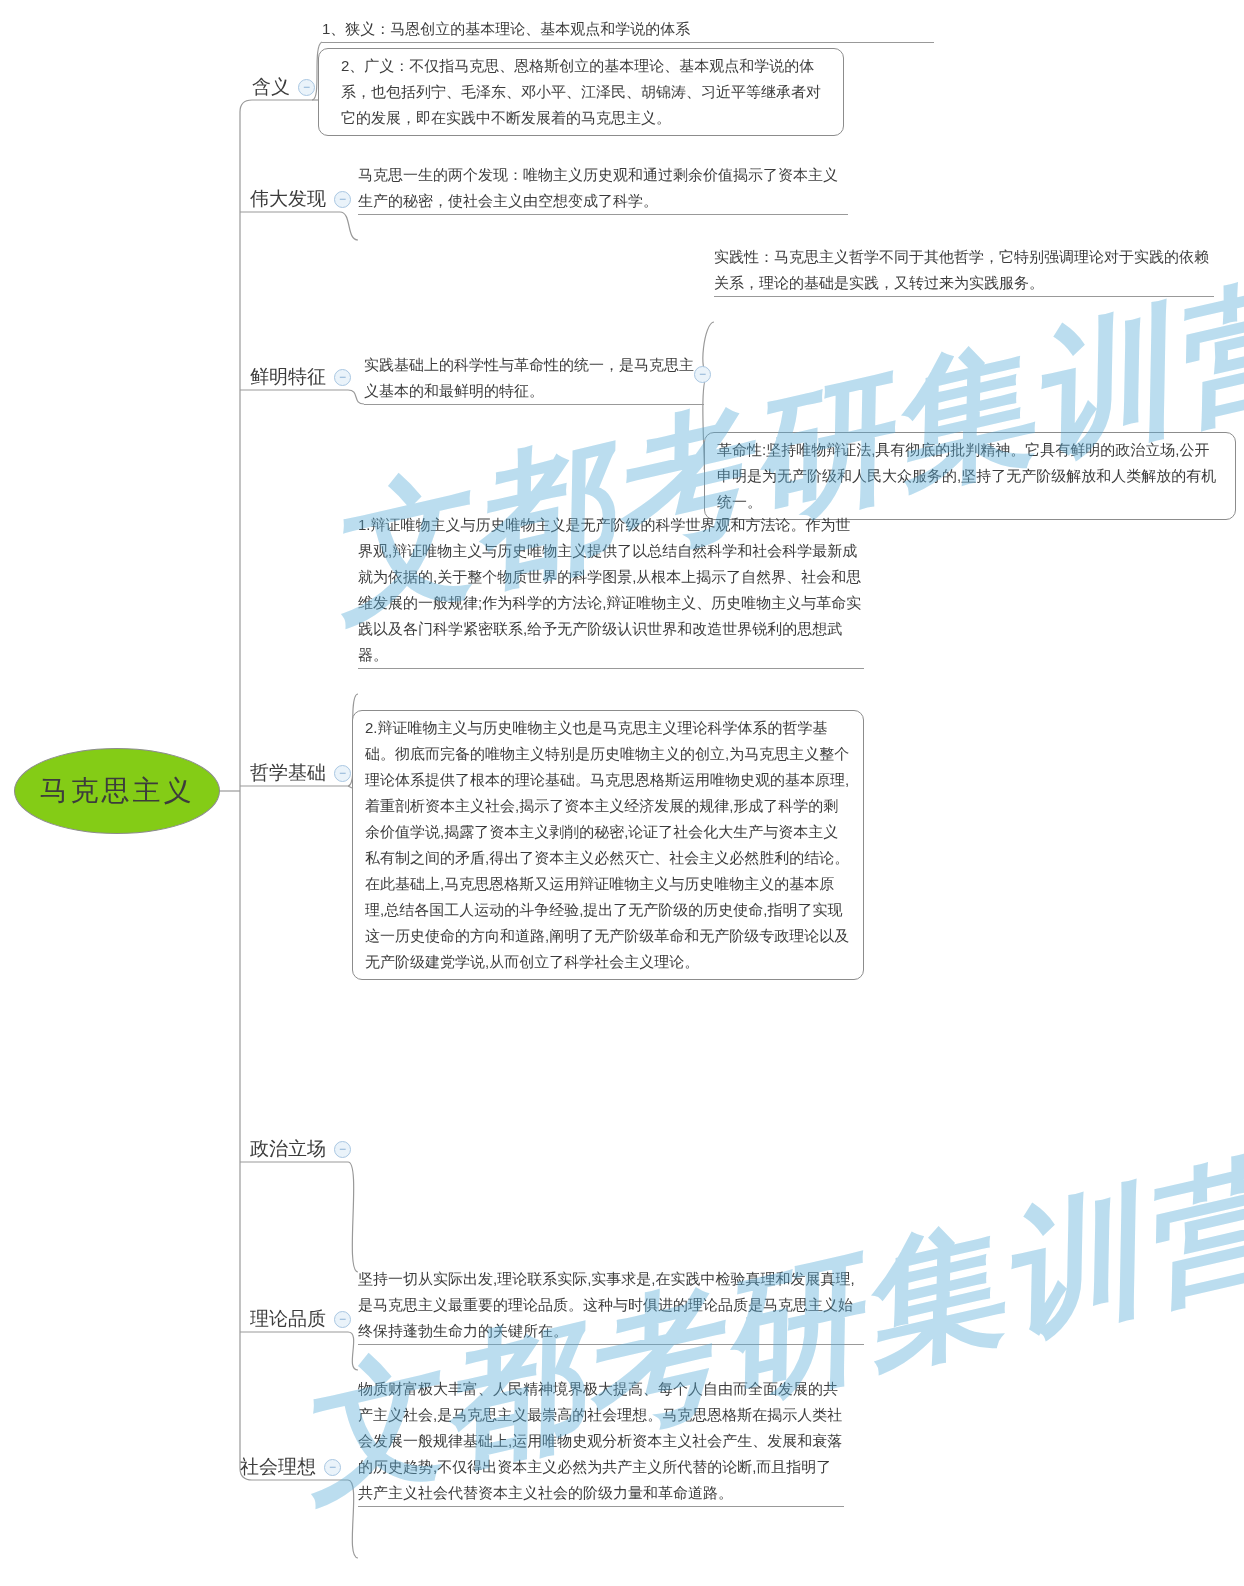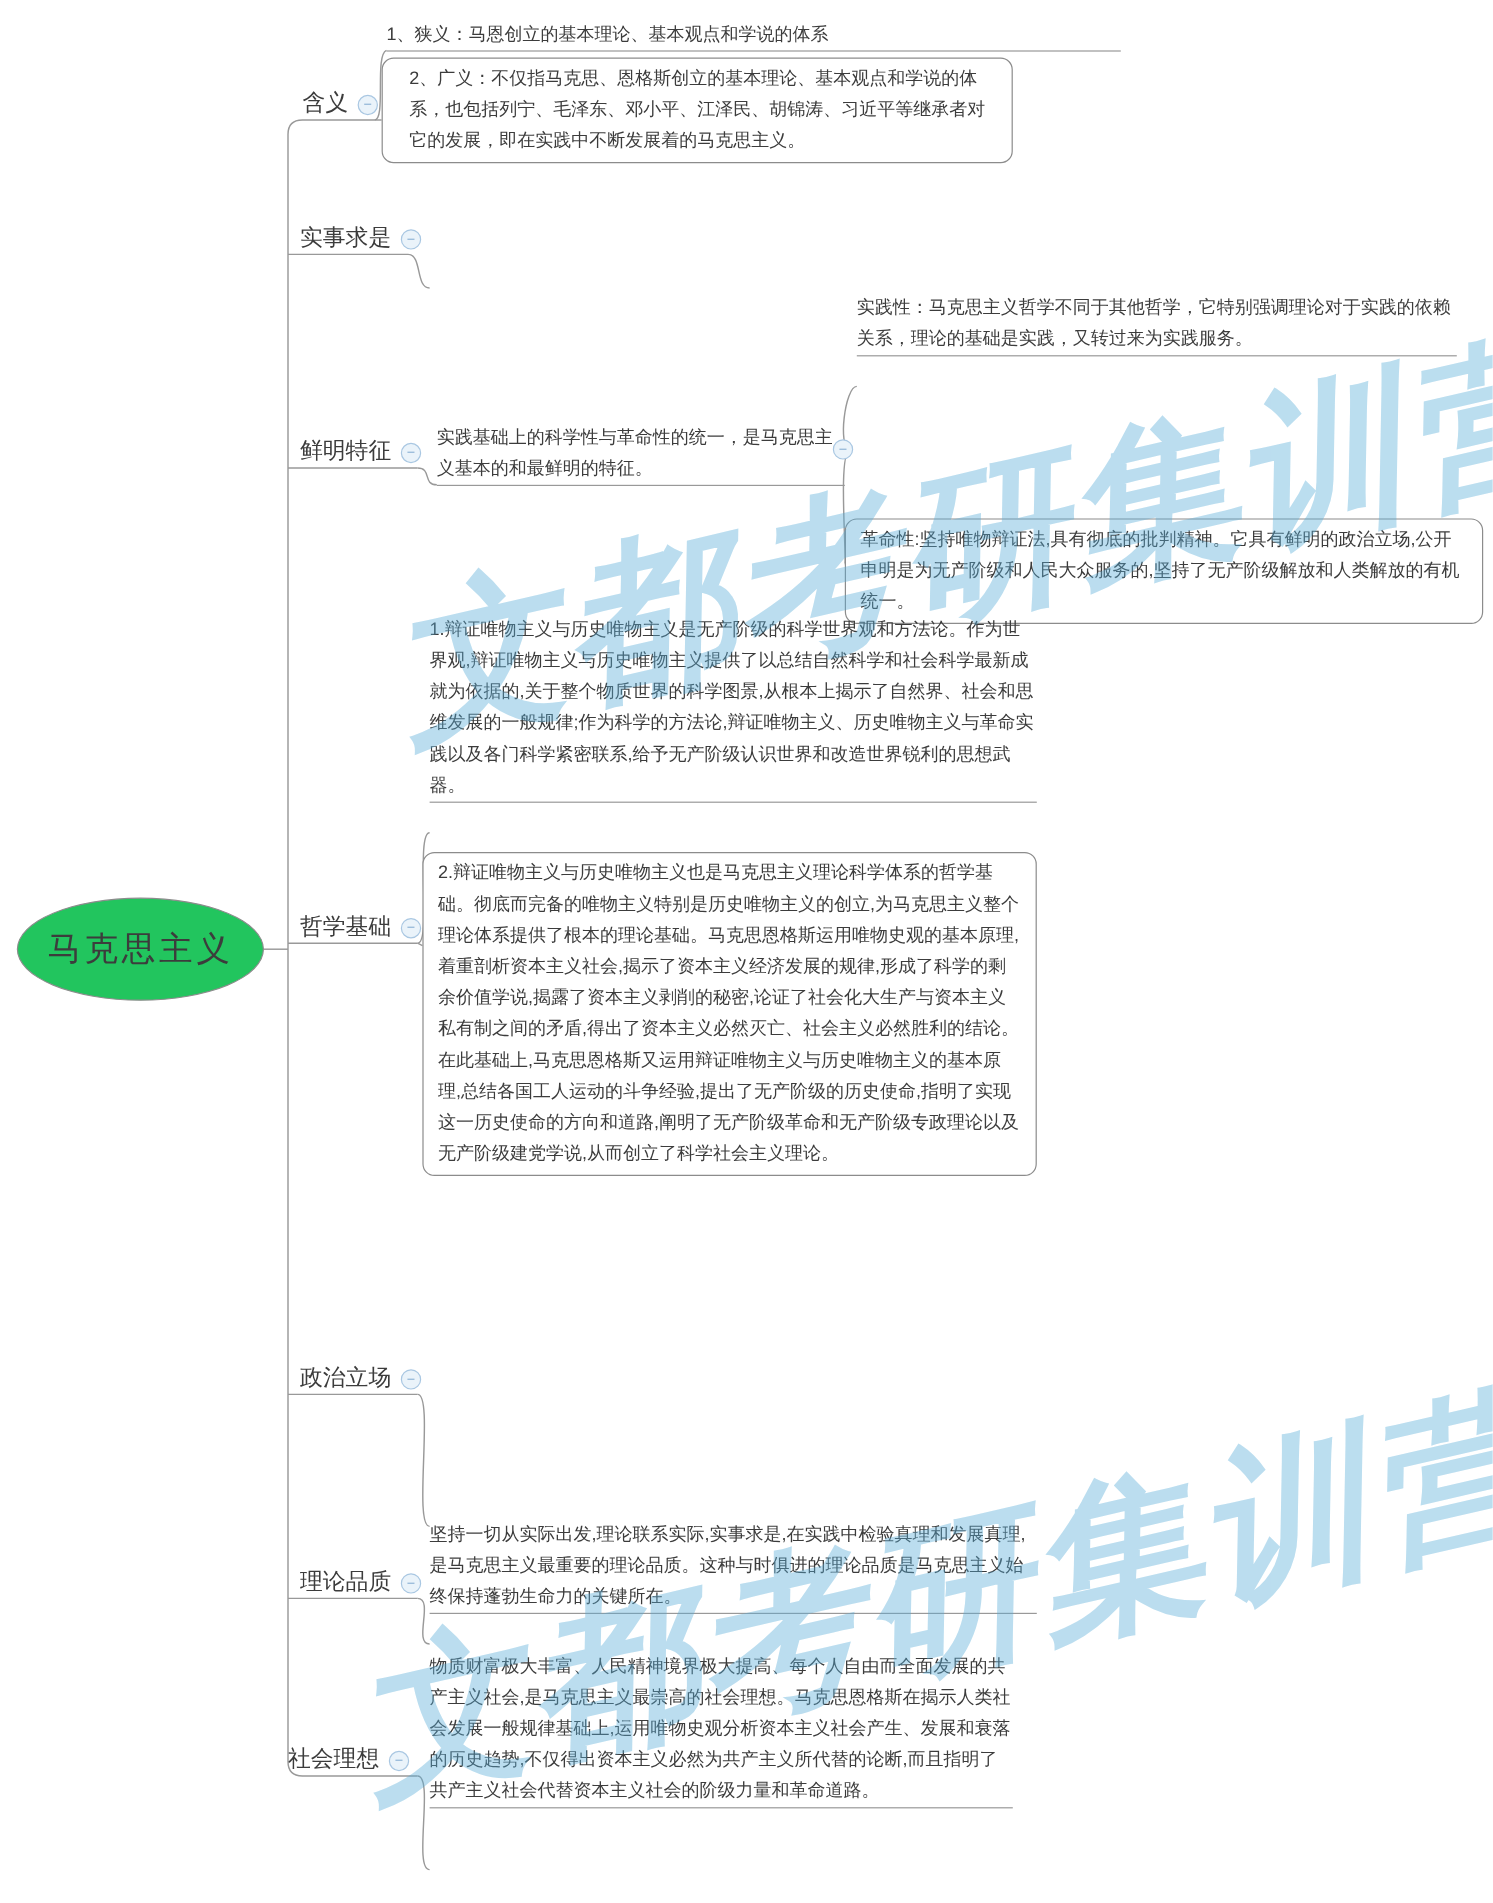--- a/index.html
+++ b/index.html
@@ -21,21 +21,21 @@
     display:flex;align-items:center;gap:8px;white-space:nowrap;
   }
   .collapse{
     width:15px;height:15px;border-radius:50%;flex:none;
     border:1px solid #a9c7e2;background:#eaf3fa;color:#86aed2;
     font-size:12px;line-height:13px;display:flex;align-items:center;justify-content:center;
   }
   .collapse-abs{position:absolute;z-index:3;}
   .root{
     position:absolute;left:14px;top:748px;width:204px;height:84px;z-index:2;
-    border:1px solid #8c8c8c;border-radius:50%;background:#22c55e;
+    border:1px solid #8c8c8c;border-radius:50%;background:#84cc16;
     display:flex;align-items:center;justify-content:center;
     font-size:28px;letter-spacing:3px;color:#3c3c3c;
   }
   .watermark{
     position:absolute;z-index:4;pointer-events:none;white-space:nowrap;
     font-family:"DejaVu Serif","Liberation Serif",serif;font-style:italic;font-weight:bold;
     font-size:140px;letter-spacing:4px;color:#56acd8;opacity:0.40;
     transform:rotate(-13deg);transform-origin:left center;
   }
   .wm1{left:330px;top:470px;}
@@ -76,21 +76,21 @@
 
   <div class="root">
     <span>马克思主义</span>
   </div>
 
   <div class="branch-label" style="left:252px;top:74px;">
     <span>含义</span>
     <span class="collapse">−</span>
   </div>
   <div class="branch-label" style="left:250px;top:186px;">
-    <span>实事求是</span>
+    <span>伟大发现</span>
     <span class="collapse">−</span>
   </div>
   <div class="branch-label" style="left:250px;top:364px;">
     <span>鲜明特征</span>
     <span class="collapse">−</span>
   </div>
   <div class="branch-label" style="left:250px;top:760px;">
     <span>哲学基础</span>
     <span class="collapse">−</span>
   </div>
@@ -103,20 +103,21 @@
     <span class="collapse">−</span>
   </div>
   <div class="branch-label" style="left:240px;top:1454px;">
     <span>社会理想</span>
     <span class="collapse">−</span>
   </div>
 
   <div class="node plain" style="left:322px;top:16px;width:612px;">1、狭义：马恩创立的基本理论、基本观点和学说的体系</div>
   <div class="node boxed" style="left:318px;top:48px;width:490px;padding-left:22px;">2、广义：不仅指马克思、恩格斯创立的基本理论、基本观点和学说的体系，也包括列宁、毛泽东、邓小平、江泽民、胡锦涛、习近平等继承者对它的发展，即在实践中不断发展着的马克思主义。</div>
 
+  <div class="node plain" style="left:358px;top:162px;width:490px;">马克思一生的两个发现：唯物主义历史观和通过剩余价值揭示了资本主义生产的秘密，使社会主义由空想变成了科学。</div>
 
   <div class="node plain" style="left:364px;top:352px;width:340px;">实践基础上的科学性与革命性的统一，是马克思主义基本的和最鲜明的特征。</div>
   <span class="collapse collapse-abs" style="left:694px;top:366px;">−</span>
   <div class="node plain" style="left:714px;top:244px;width:500px;">实践性：马克思主义哲学不同于其他哲学，它特别强调理论对于实践的依赖关系，理论的基础是实践，又转过来为实践服务。</div>
   <div class="node boxed" style="left:704px;top:432px;width:506px;">革命性:坚持唯物辩证法,具有彻底的批判精神。它具有鲜明的政治立场,公开申明是为无产阶级和人民大众服务的,坚持了无产阶级解放和人类解放的有机统一。</div>
 
   <div class="node plain" style="left:358px;top:512px;width:506px;">1.辩证唯物主义与历史唯物主义是无产阶级的科学世界观和方法论。作为世界观,辩证唯物主义与历史唯物主义提供了以总结自然科学和社会科学最新成就为依据的,关于整个物质世界的科学图景,从根本上揭示了自然界、社会和思维发展的一般规律;作为科学的方法论,辩证唯物主义、历史唯物主义与革命实践以及各门科学紧密联系,给予无产阶级认识世界和改造世界锐利的思想武器。</div>
   <div class="node boxed" style="left:352px;top:710px;width:486px;">2.辩证唯物主义与历史唯物主义也是马克思主义理论科学体系的哲学基础。彻底而完备的唯物主义特别是历史唯物主义的创立,为马克思主义整个理论体系提供了根本的理论基础。马克思恩格斯运用唯物史观的基本原理,着重剖析资本主义社会,揭示了资本主义经济发展的规律,形成了科学的剩余价值学说,揭露了资本主义剥削的秘密,论证了社会化大生产与资本主义私有制之间的矛盾,得出了资本主义必然灭亡、社会主义必然胜利的结论。在此基础上,马克思恩格斯又运用辩证唯物主义与历史唯物主义的基本原理,总结各国工人运动的斗争经验,提出了无产阶级的历史使命,指明了实现这一历史使命的方向和道路,阐明了无产阶级革命和无产阶级专政理论以及无产阶级建党学说,从而创立了科学社会主义理论。</div>
 
 

